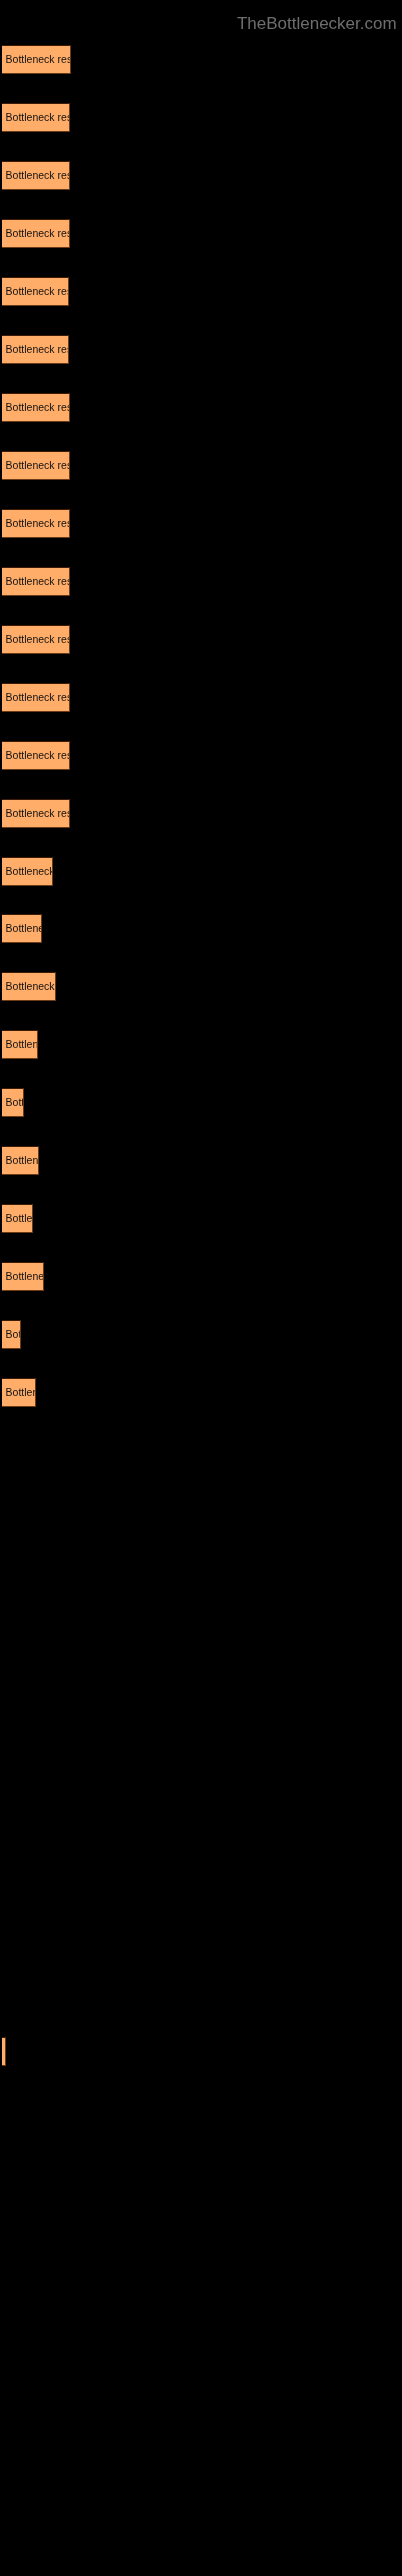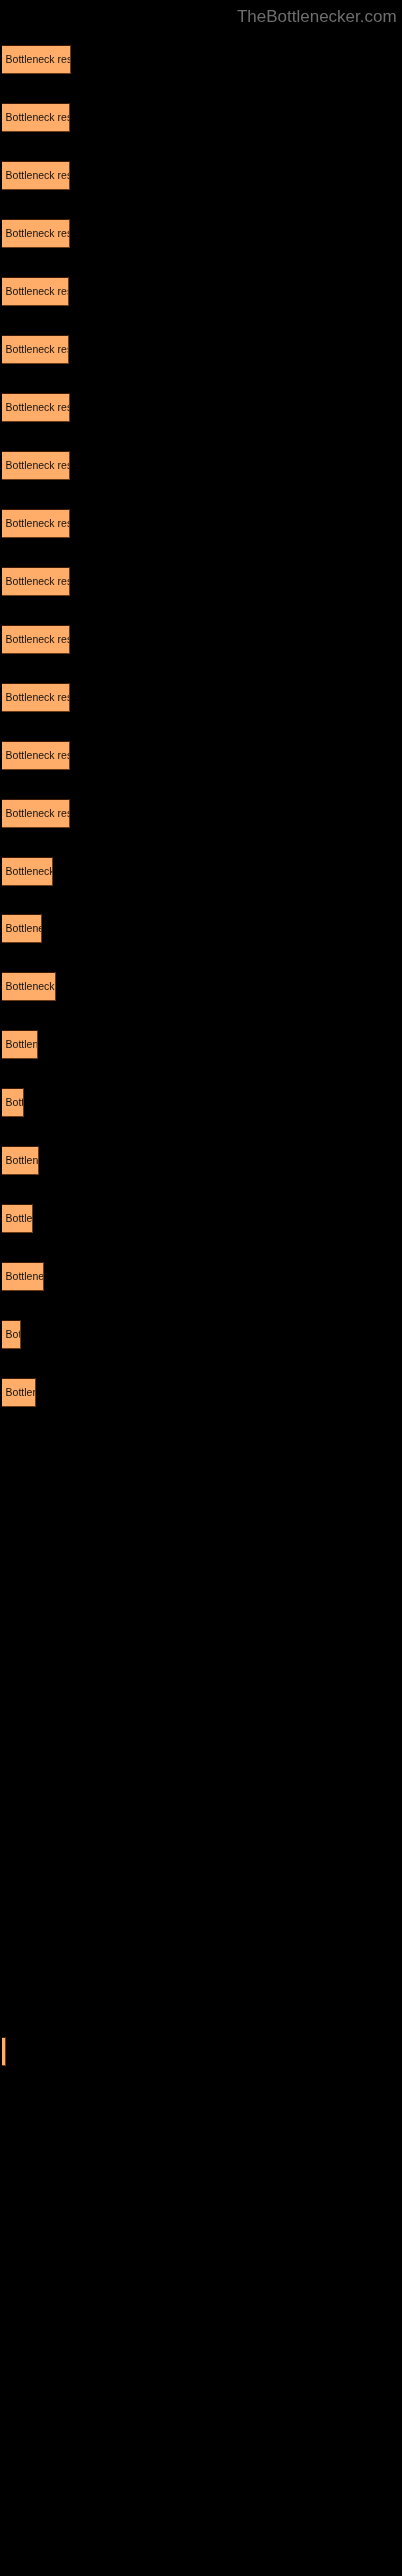--- a/index.html
+++ b/index.html
@@ -10,21 +10,21 @@
   body {
     width: 403px;
     height: 2576px;
     position: relative;
     font-family: "Liberation Sans", sans-serif;
     overflow: hidden;
   }
 
   .site-title {
     position: absolute;
-    top: 6px;
+    top: 13px;
     right: 6.4px;
     color: #6e6e6e;
     font-size: 17px;
     font-family: "Liberation Sans", sans-serif;
     letter-spacing: 0px;
     white-space: nowrap;
     line-height: 21px;
   }
 
   .chart {

